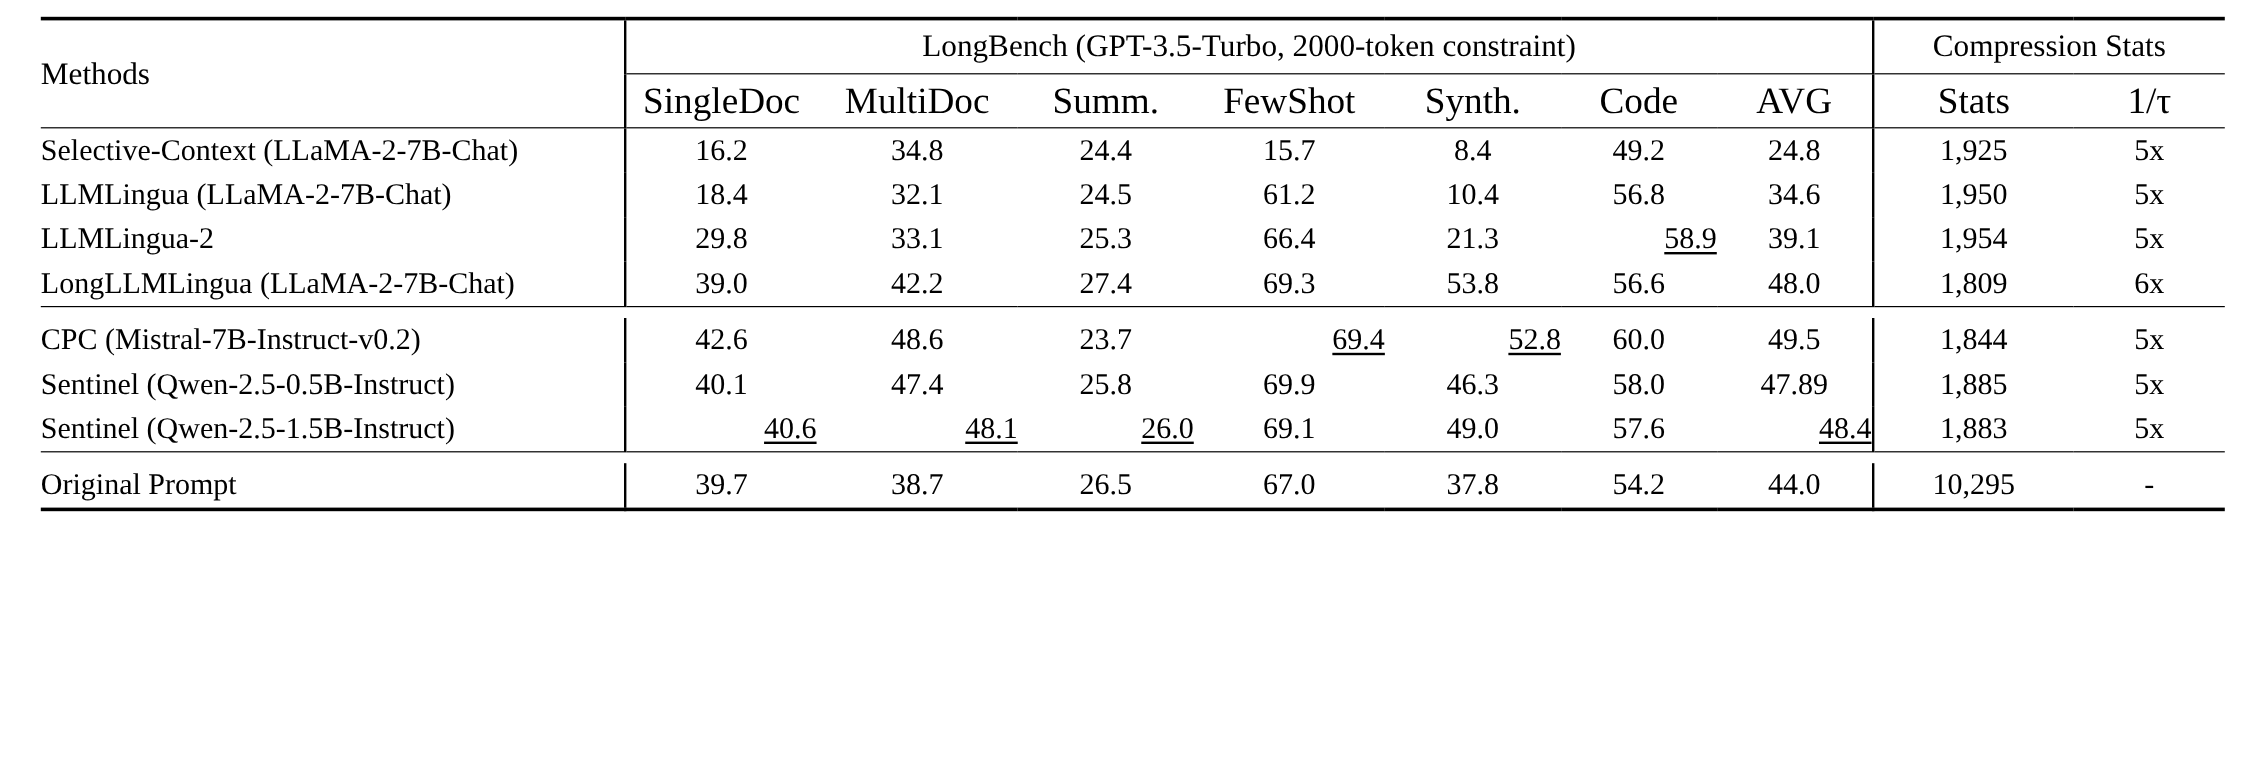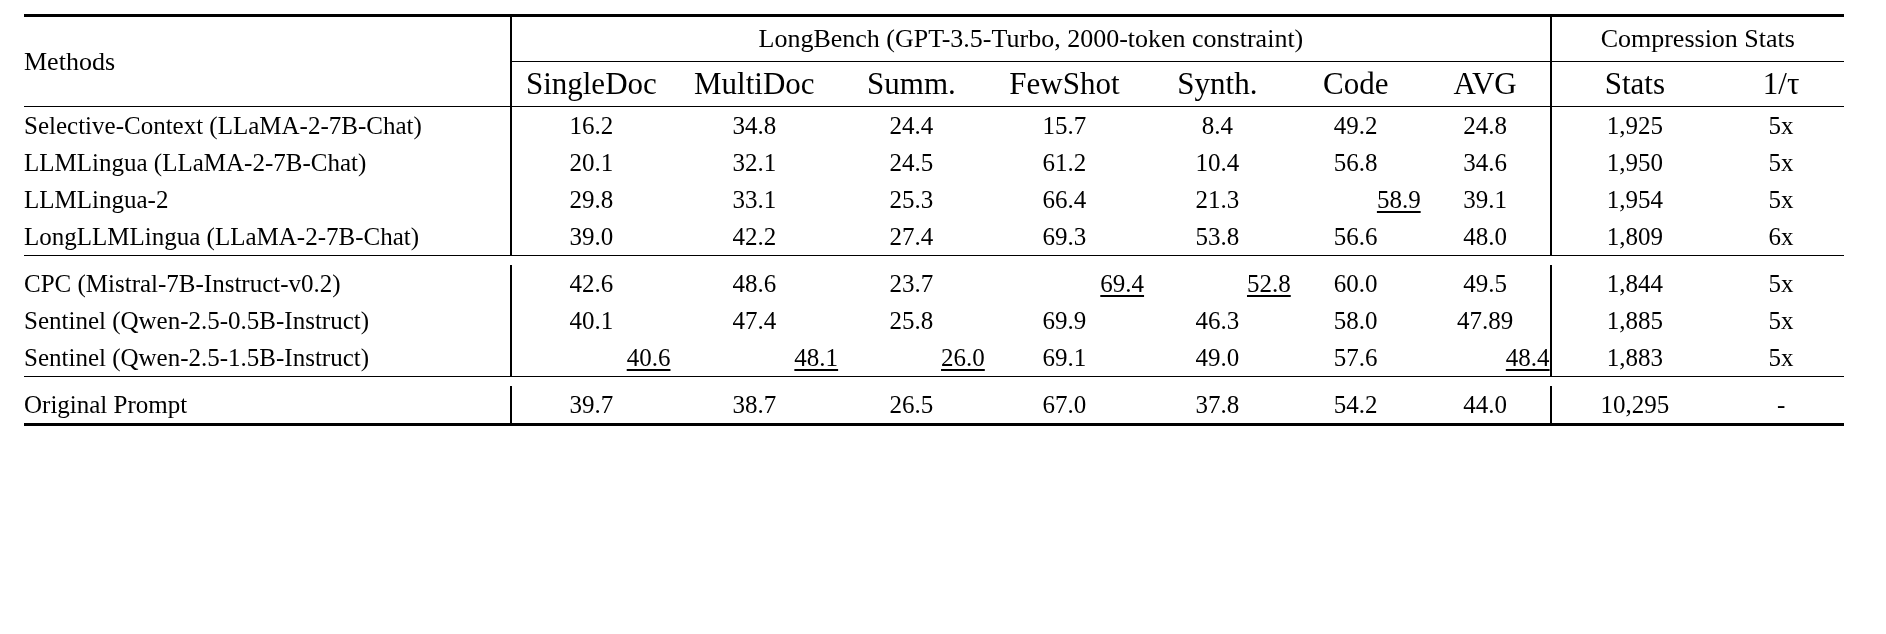--- a/index.html
+++ b/index.html
@@ -12,21 +12,21 @@
     height: 634px;
     font-family: "Liberation Serif", "DejaVu Serif", serif;
     color: #000000;
     overflow: hidden;
   }
   .page {
     position: relative;
     width: 1743px;
     height: 634px;
     box-sizing: border-box;
-    padding: 14px 34px 0 24px;
+    padding: 14px 34px 0 34px;
     border-radius: 13px;
   }
   table.perf {
     border-collapse: collapse;
     width: 1820px;
     table-layout: fixed;
     font-size: 25px;
   }
   table.perf td, table.perf th {
     padding: 0;
@@ -149,21 +149,21 @@
       <td class="cell">24.4</td>
       <td class="cell">15.7</td>
       <td class="cell">8.4</td>
       <td class="cell">49.2</td>
       <td class="cell">24.8</td>
       <td class="cell vsep">1,925</td>
       <td class="cell">5x</td>
     </tr>
     <tr>
       <td class="method">LLMLingua (LLaMA-2-7B-Chat)</td>
-      <td class="cell vsep">20.1</td>
+      <td class="cell vsep">18.4</td>
       <td class="cell">32.1</td>
       <td class="cell">24.5</td>
       <td class="cell">61.2</td>
       <td class="cell">10.4</td>
       <td class="cell">56.8</td>
       <td class="cell">34.6</td>
       <td class="cell vsep">1,950</td>
       <td class="cell">5x</td>
     </tr>
     <tr>

